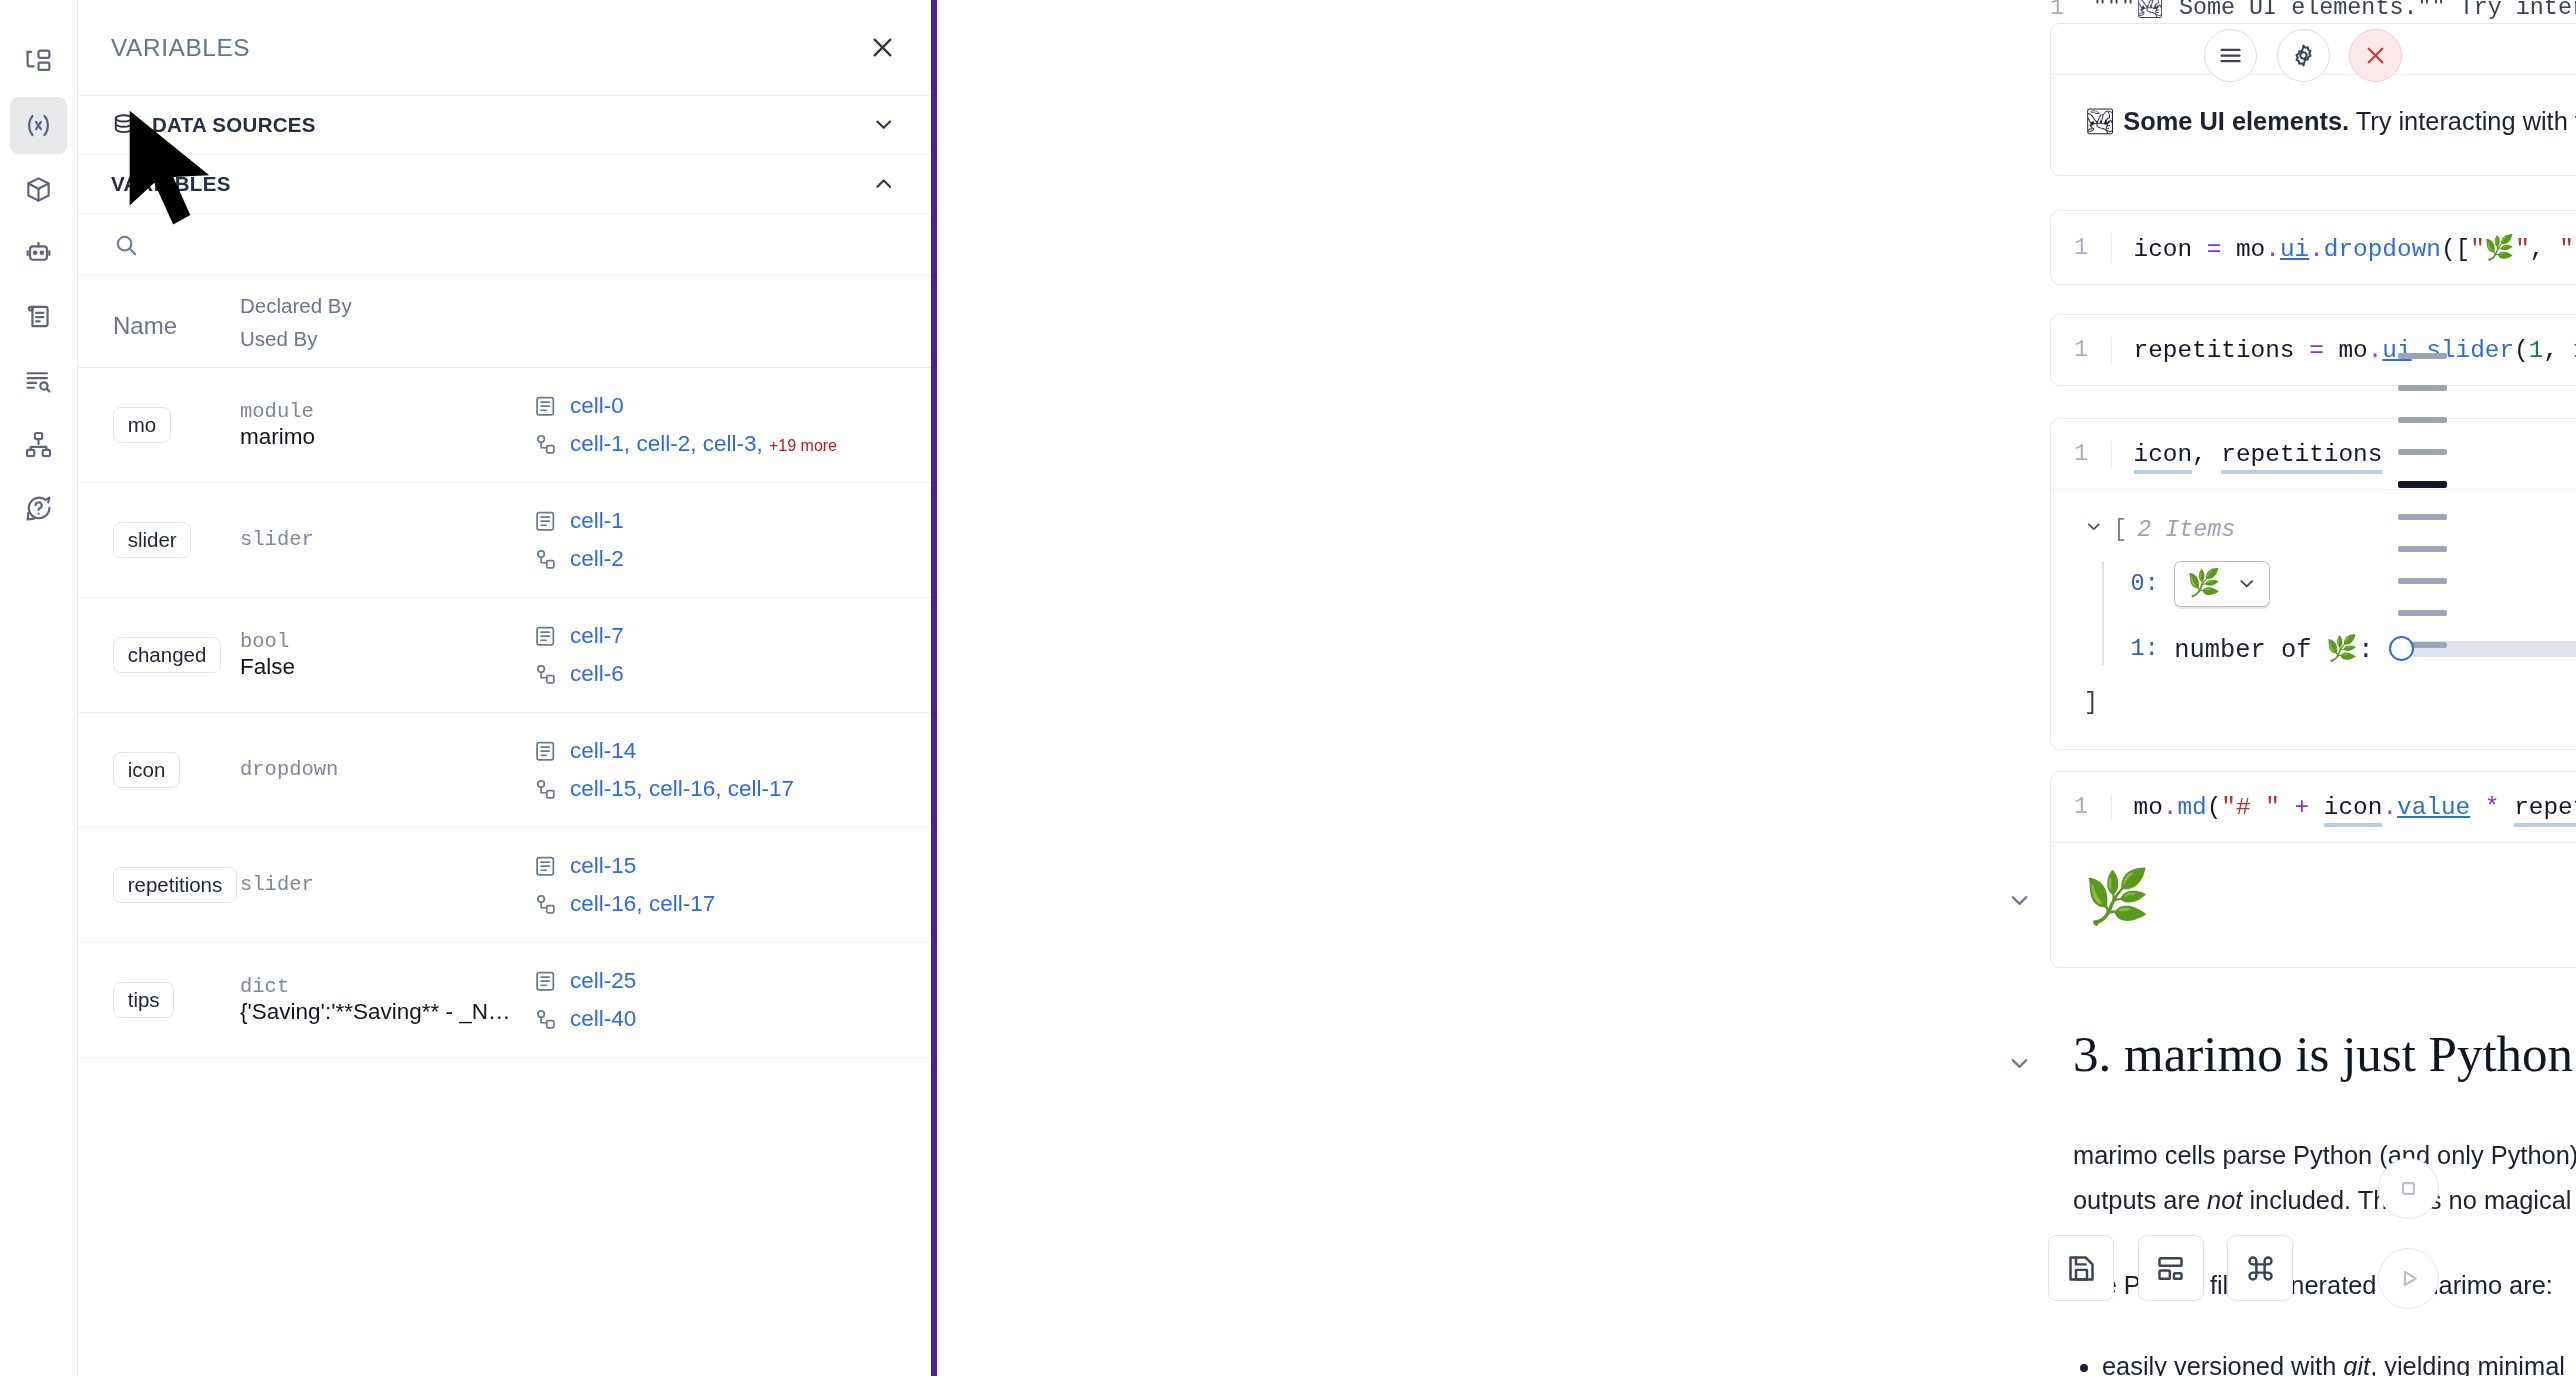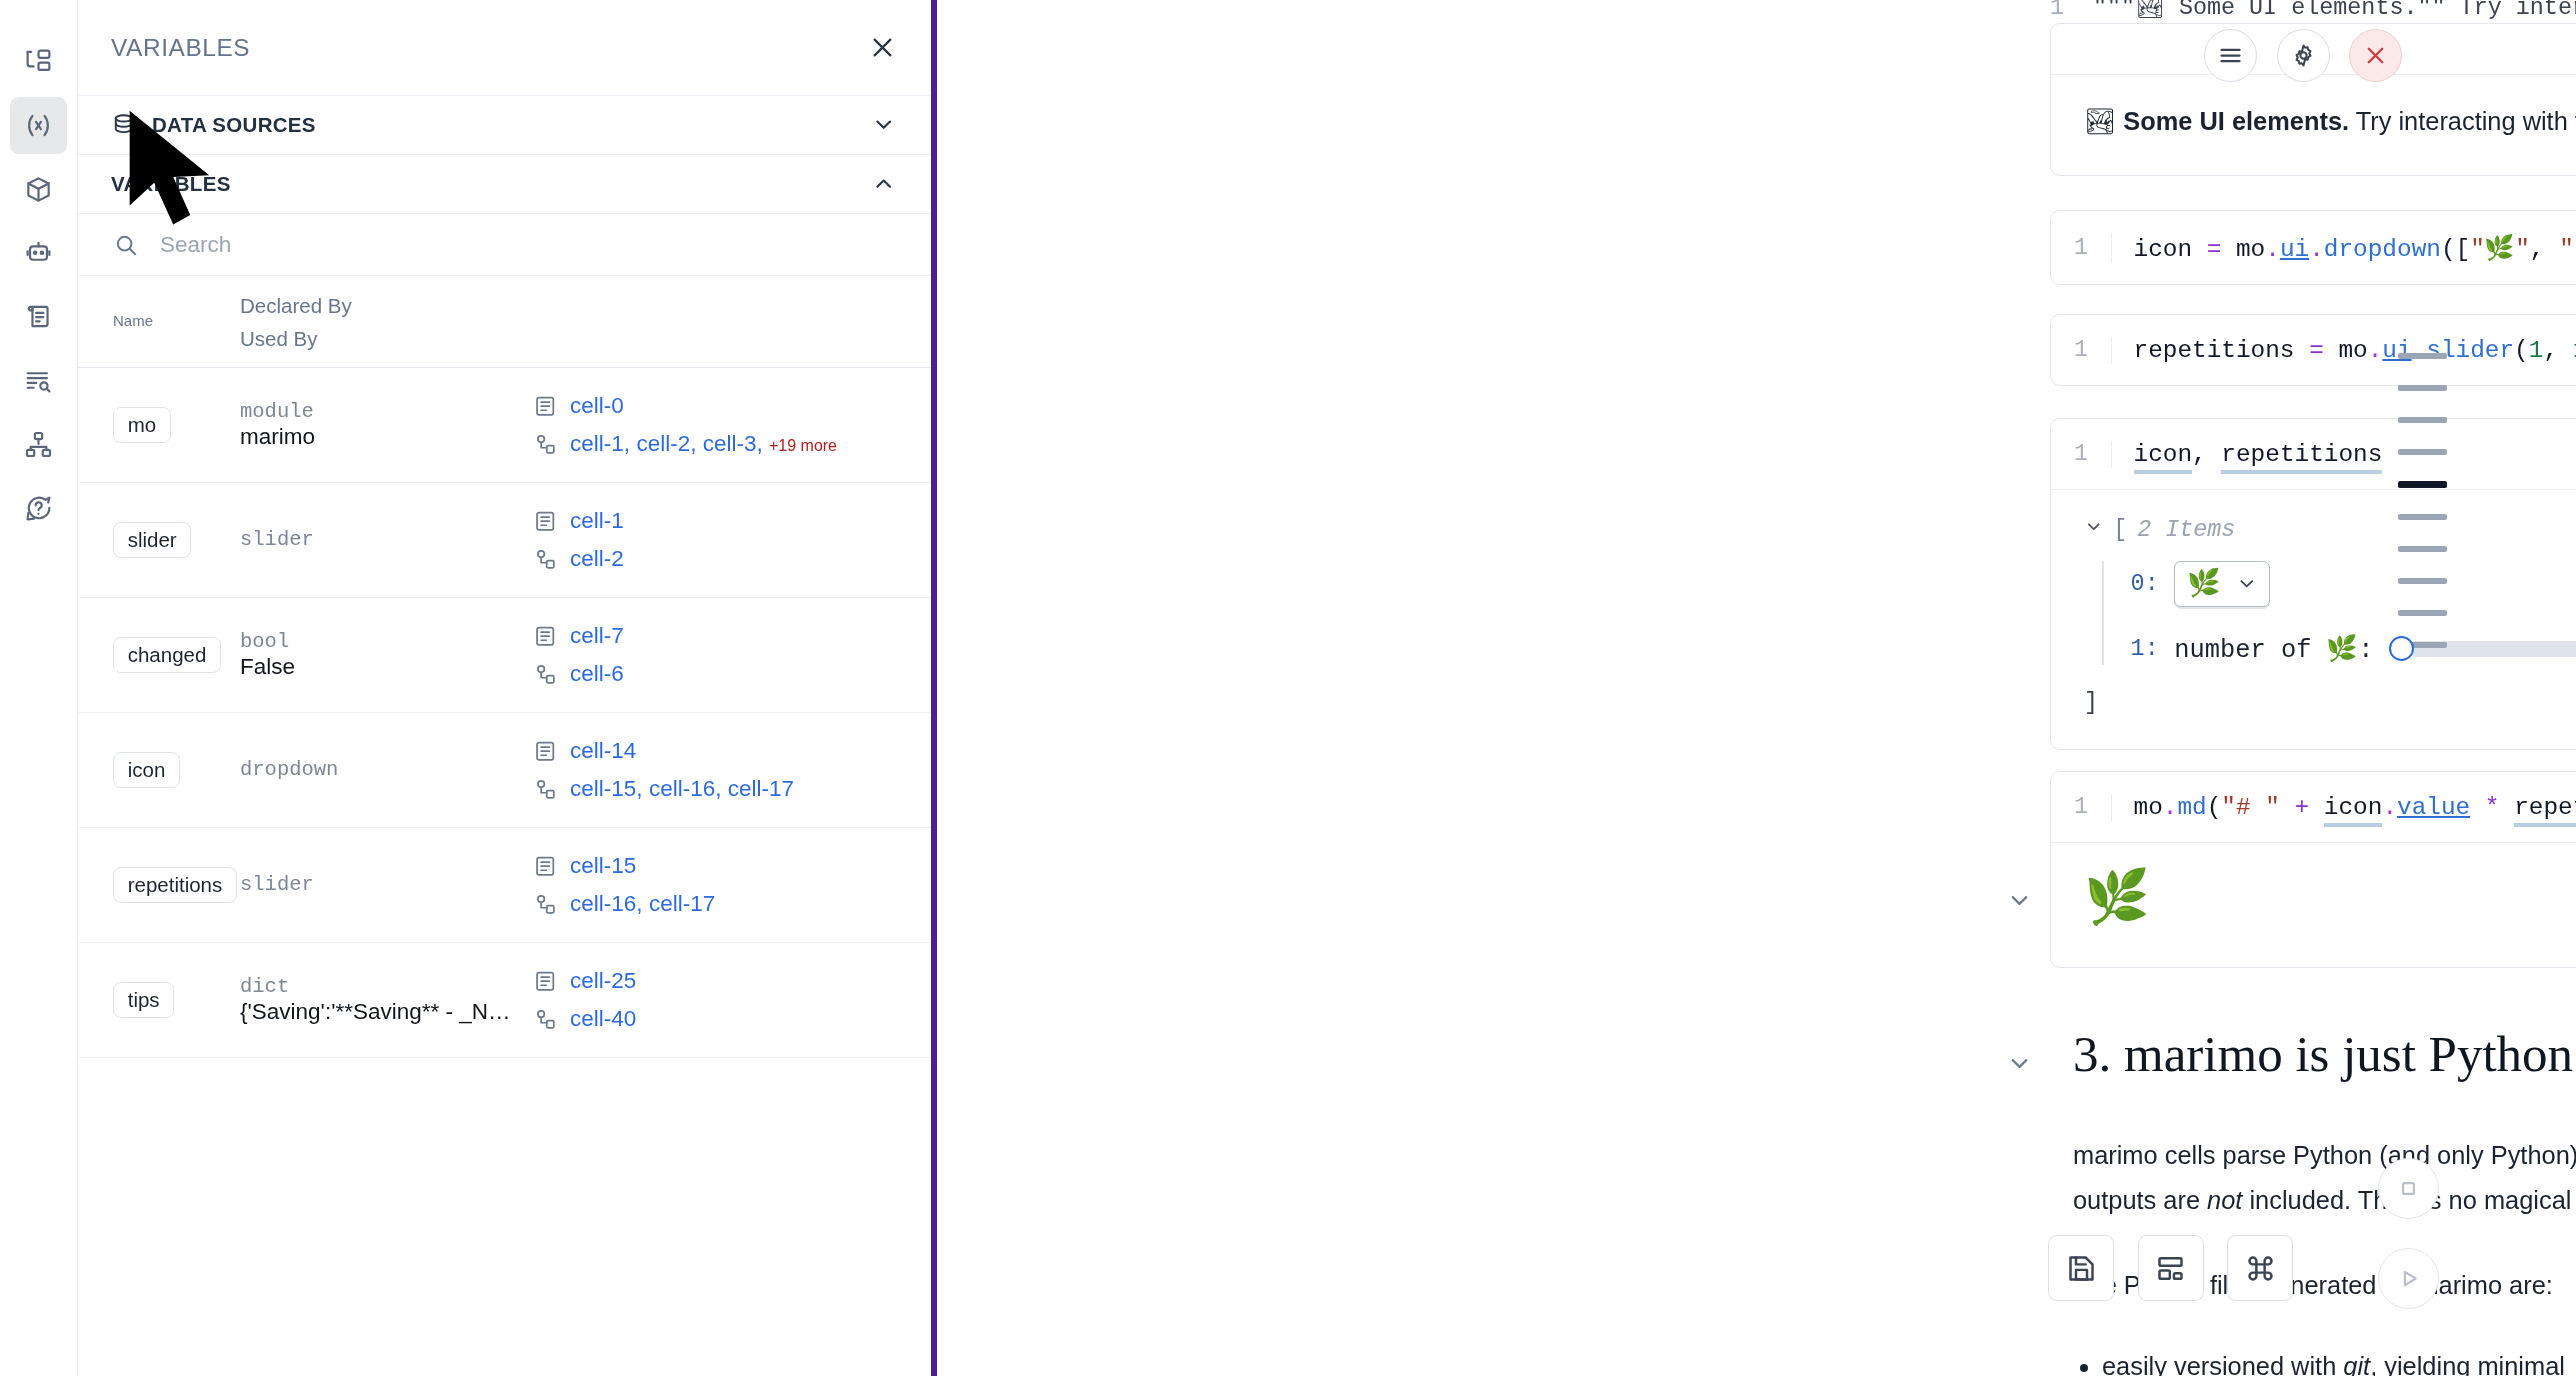--- a/index.html
+++ b/index.html
@@ -82,21 +82,21 @@
     font-size: 22.5px; color: #3b4656; flex: 1;
     font-family: "Liberation Sans", sans-serif;
   }
   .search-input::placeholder { color: #9aa4b2; }
 
   .tbl { width: 100%; }
   .thead {
     display: flex; padding: 17.6px 9.8px 15.6px 35px;
     border-bottom: 1px solid #e6eaef;
   }
-  .th-name { width: 127px; font-size: 15px; color: #68768a; padding-top: 18.6px;}
+  .th-name { width: 127px; font-size: 24px; color: #68768a; padding-top: 18.6px;}
   .th-two { width: 293px; display: flex; flex-direction: column; gap: 9.8px; }
   .th-two span, .th-three span { font-size: 20.5px; color: #68768a; }
   .th-three { flex: 1; display: flex; flex-direction: column; gap: 9.8px; }
 
   .trow {
     display: flex; align-items: center;
     padding: 0 9.8px 0 35px;
     border-bottom: 1px solid #eef1f4;
     min-height: 115px;
   }
@@ -397,21 +397,20 @@
       </span>
     </div>
 
     <div class="search-row">
       <span class="s-ico">
         <svg viewBox="0 0 24 24" fill="none" stroke="currentColor" stroke-width="1.9" stroke-linecap="round">
           <circle cx="11" cy="11" r="6.4"></circle>
             <path d="M15.8 15.8 21 21"></path>
         </svg>
       </span>
-      <input class="search-input" value="" placeholder="Search" style="">
     </div>
 
     <div class="tbl">
       <div class="thead">
         <div class="th-name">Name</div>
         <div class="th-three">
           <span>Declared By</span>
           <span>Used By</span>
         </div>
       </div>

